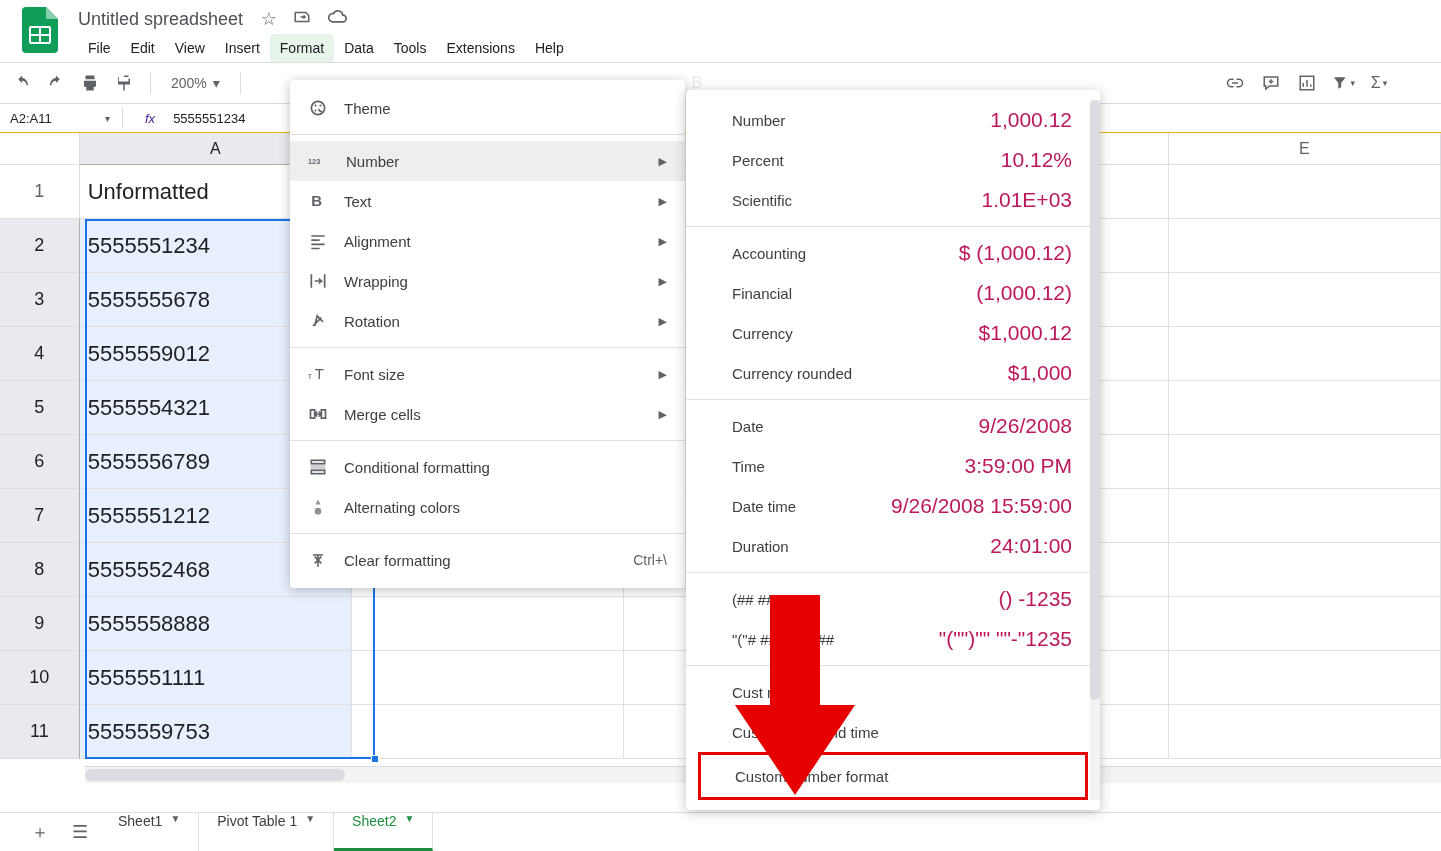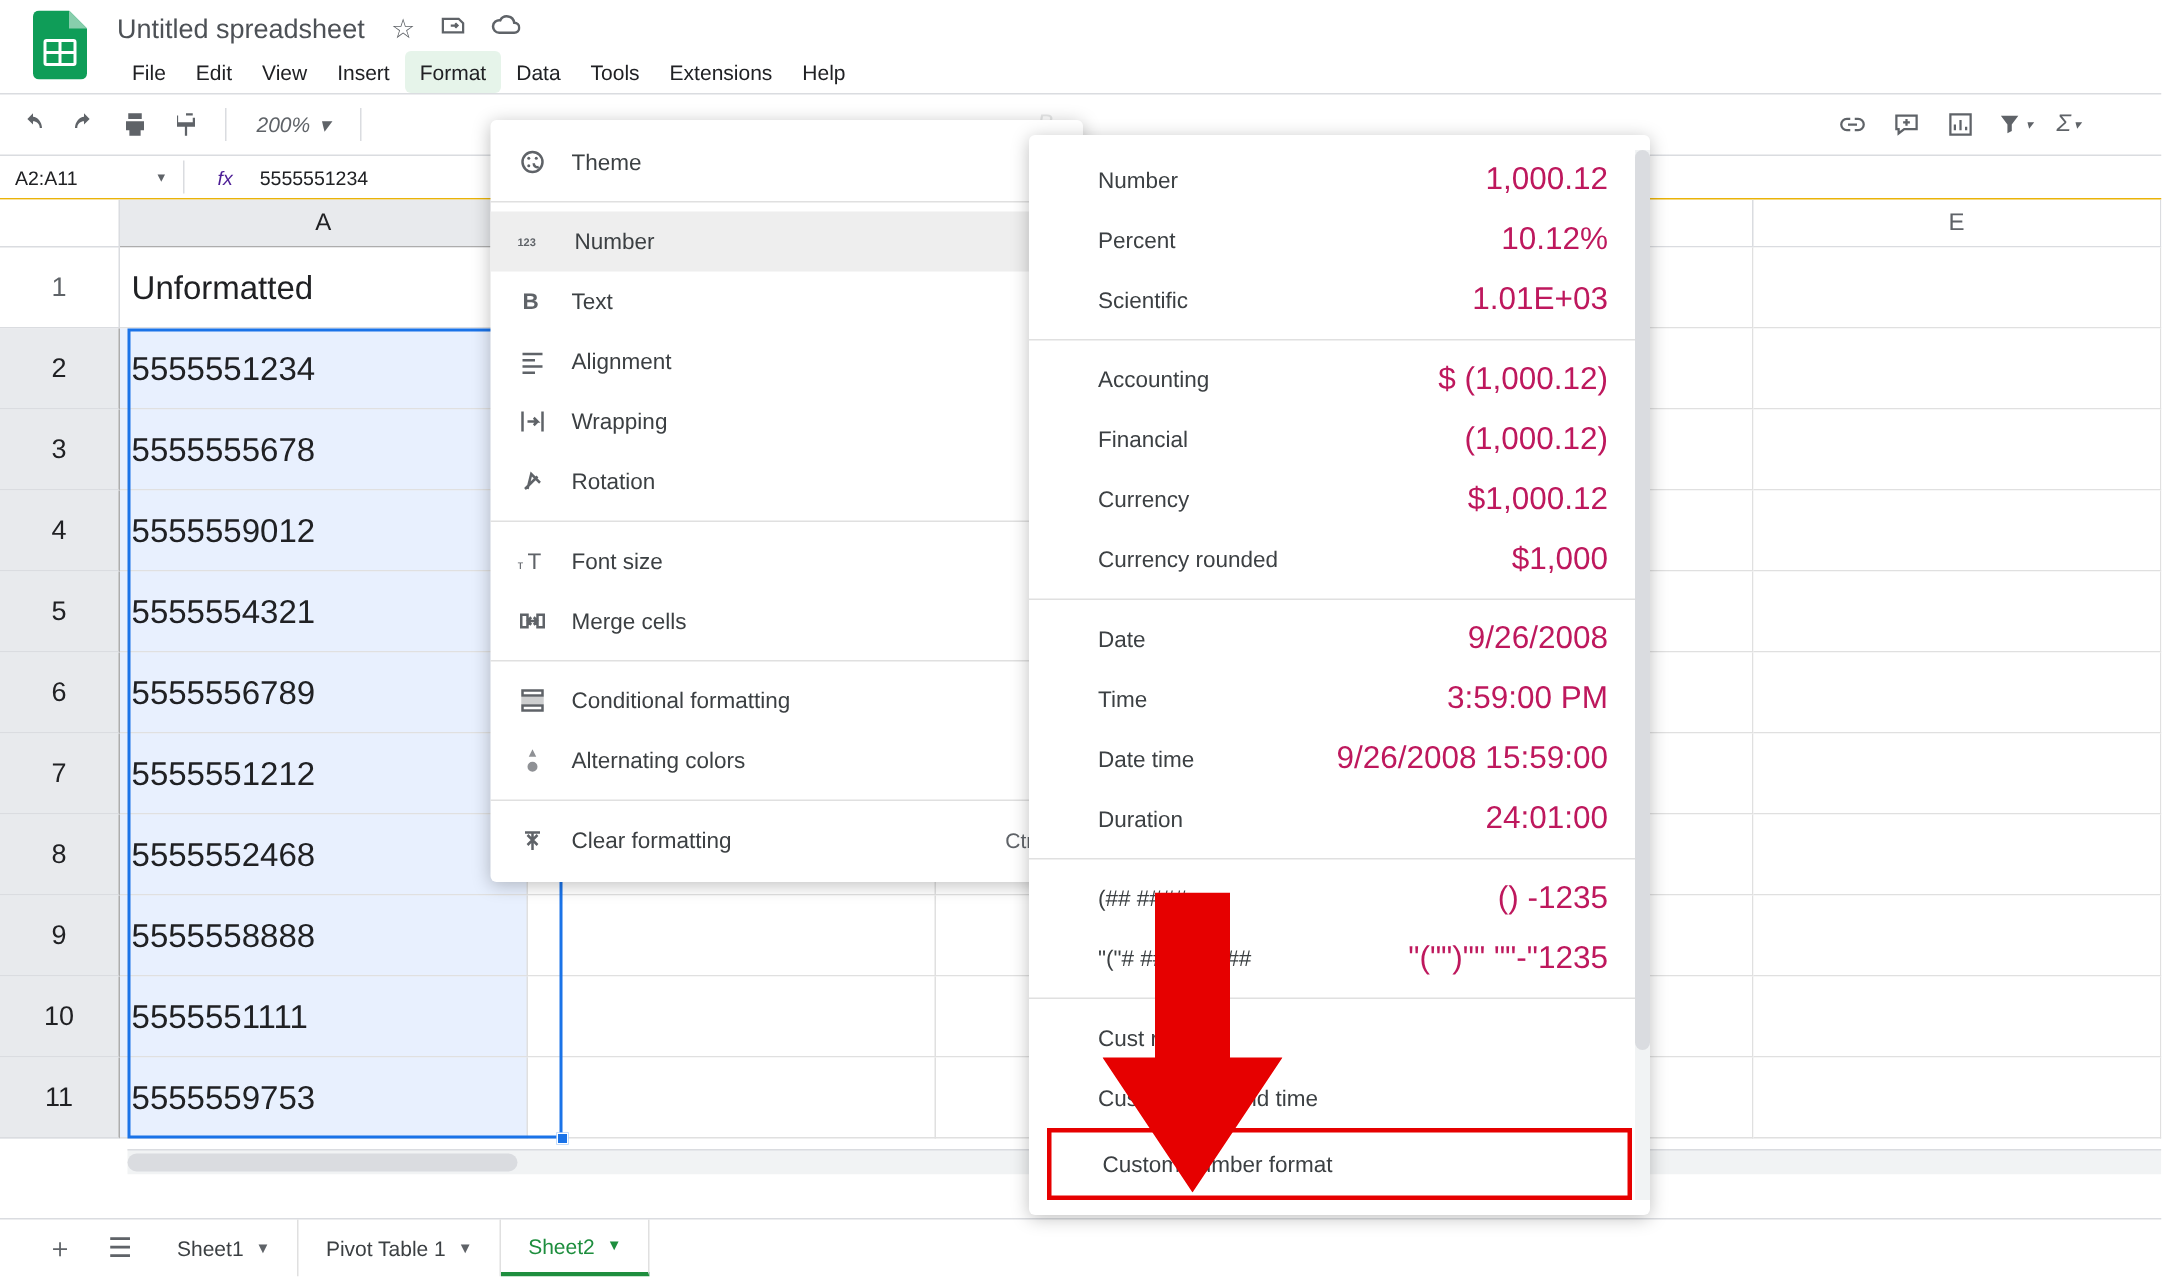--- a/index.html
+++ b/index.html
@@ -58,21 +58,20 @@
   }
   .toolbar {
     border-top: 1px solid #dadce0;
     border-bottom: 1px solid #dadce0;
     display: flex;
     align-items: center;
     height: 40px;
     padding: 0 10px;
     gap: 10px;
     color: #5f6368;
-    font-style: italic;
   }
   .tbsep { width:1px; height:22px; background:#dadce0; margin:0 4px; }
   .tbicon {
     width: 24px;
     height: 24px;
     display: flex;
     align-items: center;
     justify-content: center;
     font-size: 16px;
     color:#5f6368;
@@ -199,21 +198,20 @@
   .dropdown {
     position:absolute;
     top:80px;
     left:290px;
     width:395px;
     background:#fff;
     box-shadow:0 2px 12px rgba(0,0,0,0.25);
     border-radius:4px;
     z-index:20;
     padding:8px 0;
-    margin-left:37px;
   }
   .dd-item {
     display:flex;
     align-items:center;
     height:40px;
     padding:0 18px 0 18px;
     font-size:15px;
     color:#3c4043;
     gap:16px;
   }
@@ -289,21 +287,21 @@
     background:#fff;
     padding-left:20px;
   }
   .sheet-tabs .tabicon {
     width:40px; display:flex; justify-content:center; align-items:center;
     color:#5f6368; font-size:18px;
   }
   .sheet-tab {
     padding:0 18px;
     height:38px;
-    display:flex; align-items:center; gap:8px;
+    display:flex; align-items:flex-start; gap:8px;
     border-right:1px solid #e0e0e0;
     font-size:14px; color:#3c4043;
   }
   .sheet-tab.active { color:#1e8e3e; border-bottom:3px solid #1e8e3e; height:35px; font-weight:500;}
   .sheet-tab .caret { font-size:10px; color:#5f6368; }
   .sheet-tab.active .caret { color:#1e8e3e; }
   svg { display:block; }
   .dim { opacity:0.15; }
 </style>
 </head>

